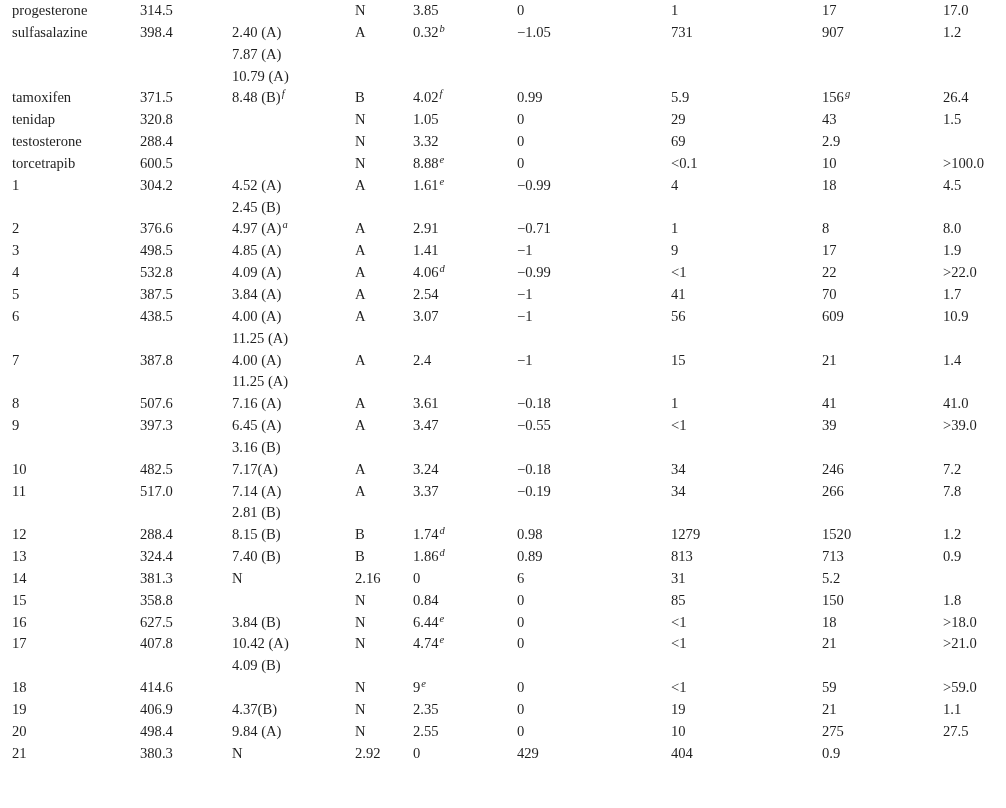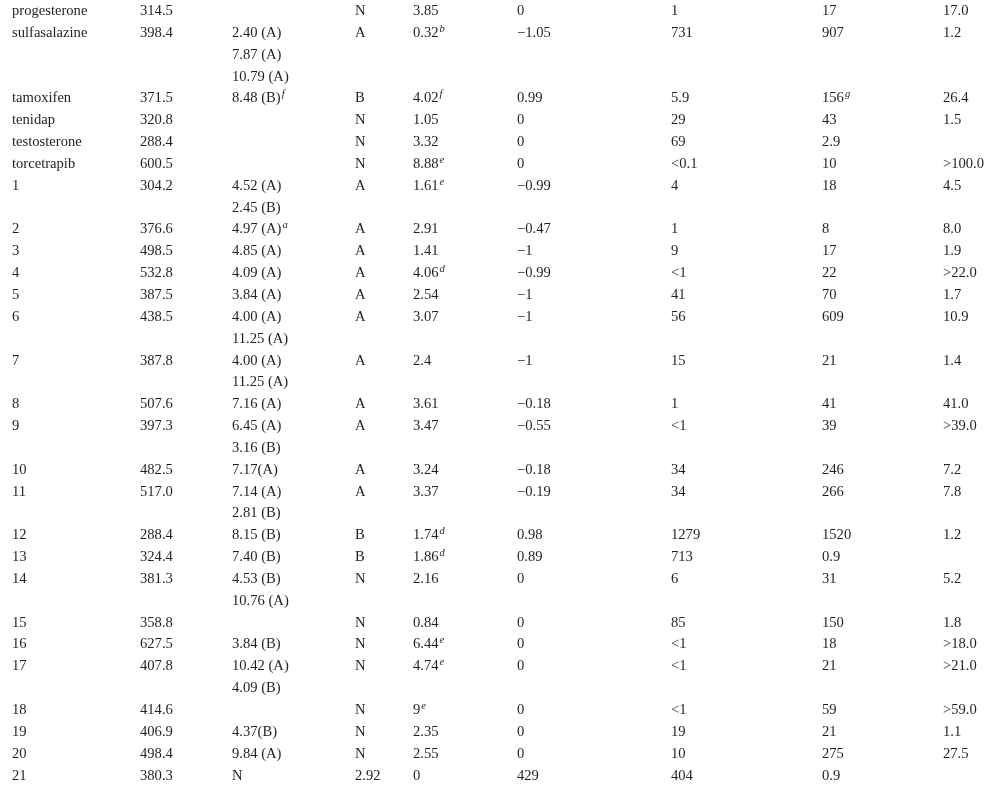--- a/index.html
+++ b/index.html
@@ -145,21 +145,21 @@
   </div>
 
   <div class="row">
     <div class="cell c-name">2</div>
     <div class="cell c-mw">376.6</div>
     <div class="cell c-pka">
           <div class="pka-line"><span>4.97 (A)</span><sup>a</sup></div>
         </div>
     <div class="cell c-type">A</div>
     <div class="cell c-logp"><span class="base">2.91</span></div>
-    <div class="cell c-charge">−0.47</div>
+    <div class="cell c-charge">−0.71</div>
     <div class="cell c-col7">1</div>
     <div class="cell c-col8"><span class="base">8</span></div>
     <div class="cell c-col9">8.0</div>
   </div>
 
   <div class="row">
     <div class="cell c-name">3</div>
     <div class="cell c-mw">498.5</div>
     <div class="cell c-pka">
           <div class="pka-line"><span>4.85 (A)</span></div>
@@ -304,31 +304,28 @@
 
   <div class="row">
     <div class="cell c-name">13</div>
     <div class="cell c-mw">324.4</div>
     <div class="cell c-pka">
           <div class="pka-line"><span>7.40 (B)</span></div>
         </div>
     <div class="cell c-type">B</div>
     <div class="cell c-logp"><span class="base">1.86</span><sup>d</sup></div>
     <div class="cell c-charge">0.89</div>
+    <div class="cell c-col7">813</div>
     <div class="cell c-col8"><span class="base">713</span></div>
     <div class="cell c-col9">0.9</div>
   </div>
 
   <div class="row">
     <div class="cell c-name">14</div>
     <div class="cell c-mw">381.3</div>
-    <div class="cell c-pka">
-          <div class="pka-line"><span>4.53 (B)</span></div>
-          <div class="pka-line"><span>10.76 (A)</span></div>
-        </div>
     <div class="cell c-type">N</div>
     <div class="cell c-logp"><span class="base">2.16</span></div>
     <div class="cell c-charge">0</div>
     <div class="cell c-col7">6</div>
     <div class="cell c-col8"><span class="base">31</span></div>
     <div class="cell c-col9">5.2</div>
   </div>
 
   <div class="row">
     <div class="cell c-name">15</div>

